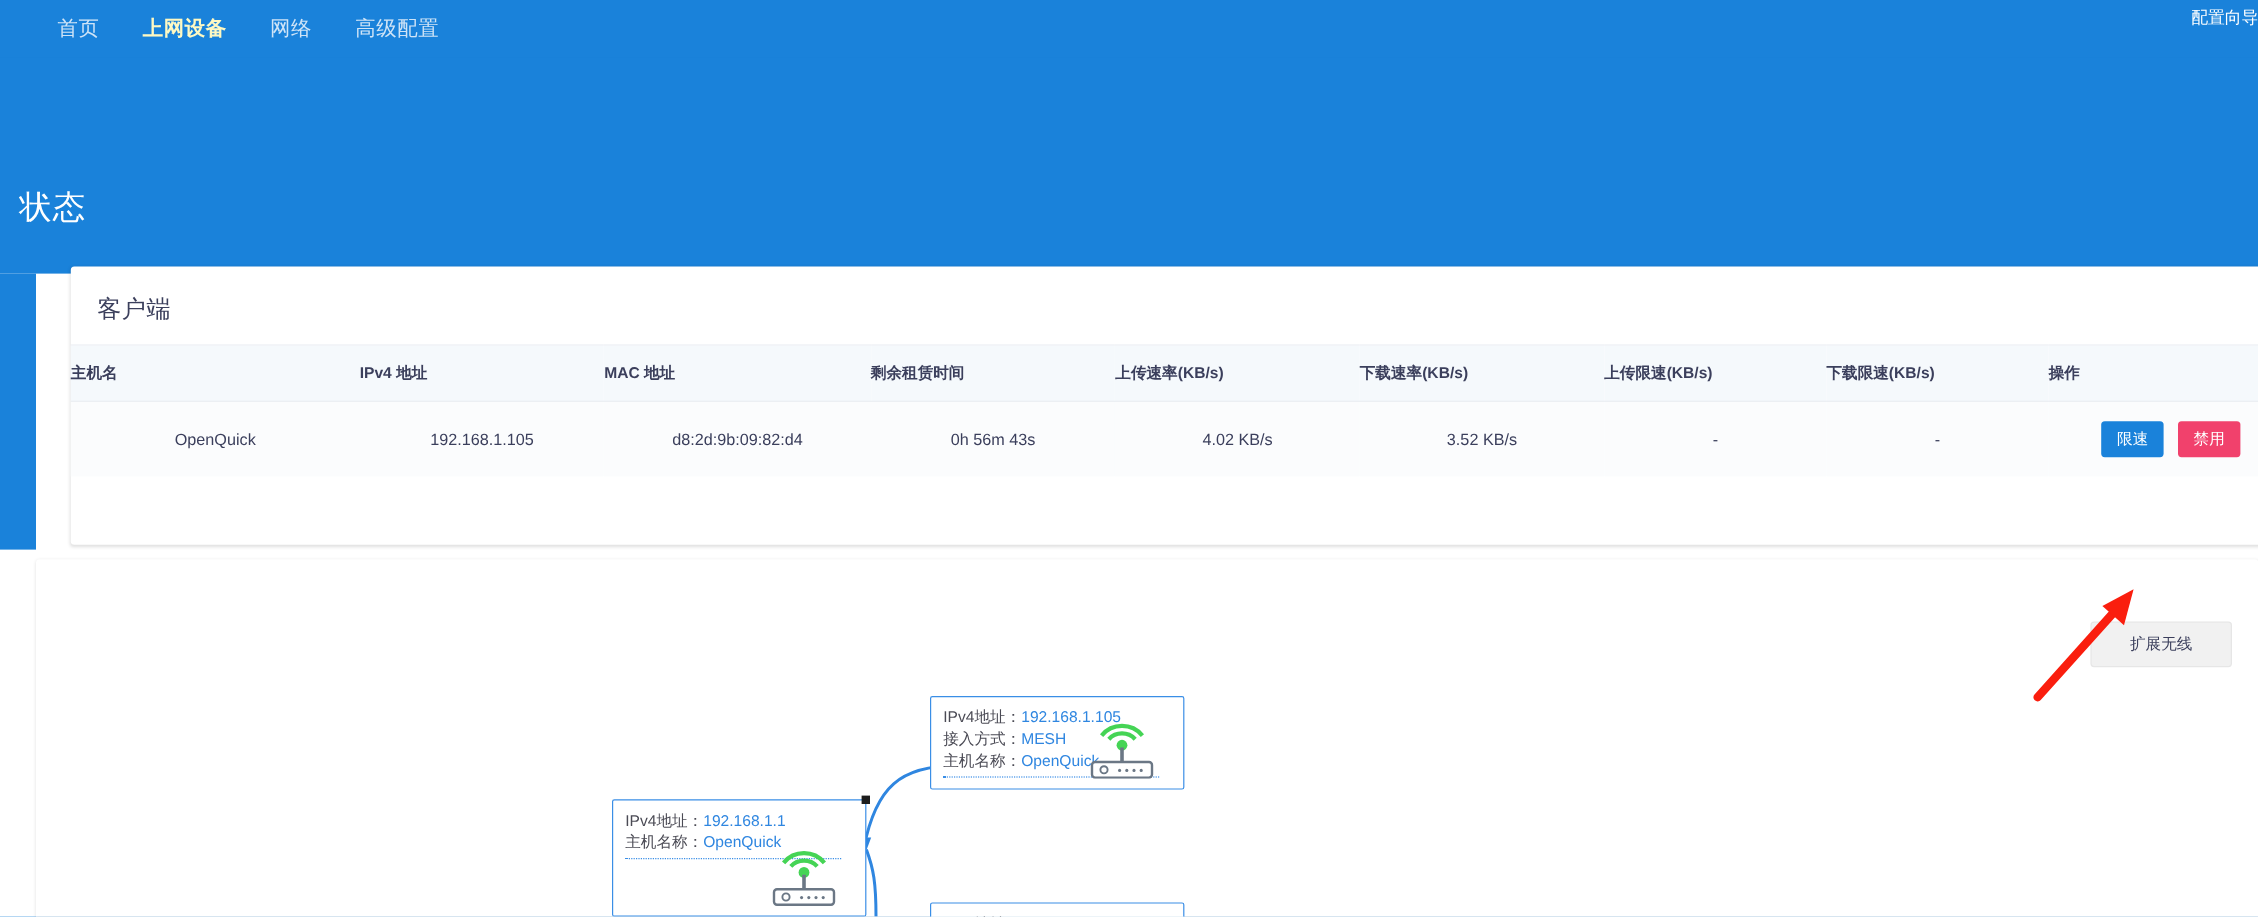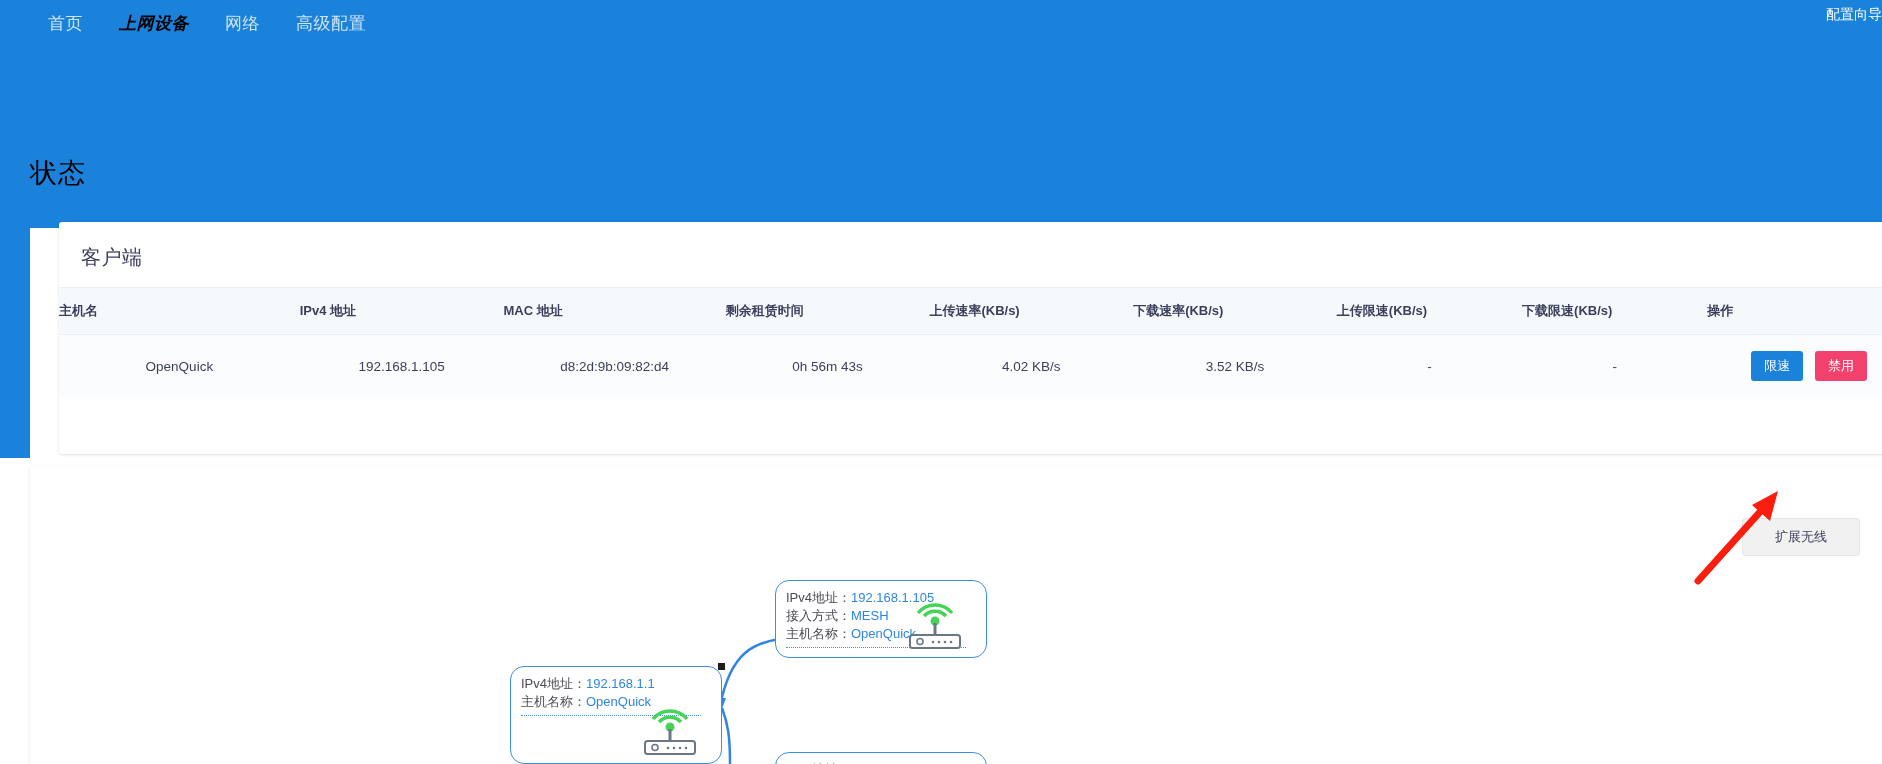--- a/index.html
+++ b/index.html
@@ -21,36 +21,36 @@
   .nav-item {
     color: #cfe4f7;
     font-size: 17px;
     padding: 0 18px;
     height: 48px;
     line-height: 48px;
     cursor: pointer;
     white-space: nowrap;
     letter-spacing: 0.5px;
   }
-  .nav-item.active { color: #000000; font-weight: bold; font-style: italic; }
+  .nav-item.active { color: #fef9c3; font-weight: bold; }
   .nav-right {
     position: absolute; right: 0px; top: 6px;
     color: #ffffff; font-size: 14px;
     cursor: pointer; white-space: nowrap; padding-left: 14px;
   }
 
   
   .hero {
     position: absolute; left: 0; top: 48px;
     width: 1882px; height: 180px;
     background: #1a82da;
   }
   .page-title {
-    position: absolute; left: 30px; top: 155px;
-    color: #000000; font-size: 27px; letter-spacing: 1px;
+    position: absolute; left: 16px; top: 155px;
+    color: #ffffff; font-size: 27px; letter-spacing: 1px;
   }
 
   
   .page-body {
     position: absolute; left: 0; top: 228px;
     width: 1882px; height: 536px;
     background: #ffffff;
   }
   
   .left-strip {
@@ -119,21 +119,21 @@
     font-size: 13px; border: 1px solid #e6e6e6;
     border-radius: 3px; padding: 9px 32px; cursor: pointer;
     font-family: inherit;
   }
   .topo-canvas { position: absolute; left: 0; top: 90px; width: 1852px; height: 208px; overflow: hidden; }
 
   .node {
     position: absolute;
     border: 1px solid #3a8ee6;
     background: #ffffff;
-    border-radius: 14px;
+    border-radius: 2px;
     padding: 8px 10px 8px 10px;
   }
   .node .rows { font-size: 13px; line-height: 18px; white-space: nowrap; }
   .node .rows .lbl { color: #4b4b55; }
   .node .rows .val { color: #2f86e0; }
   .node .divider { border-bottom: 1px dotted #3a8ee6; margin-top: 4px; width: 180px; }
 
   
   .router { position: absolute; right: 12px; bottom: 8px; width: 78px; height: 58px; }
 

